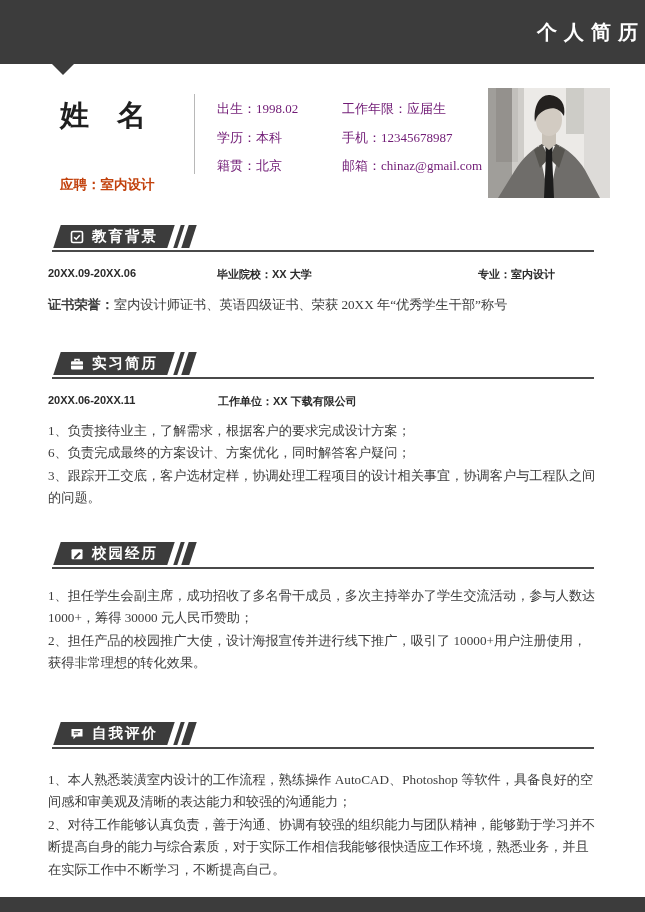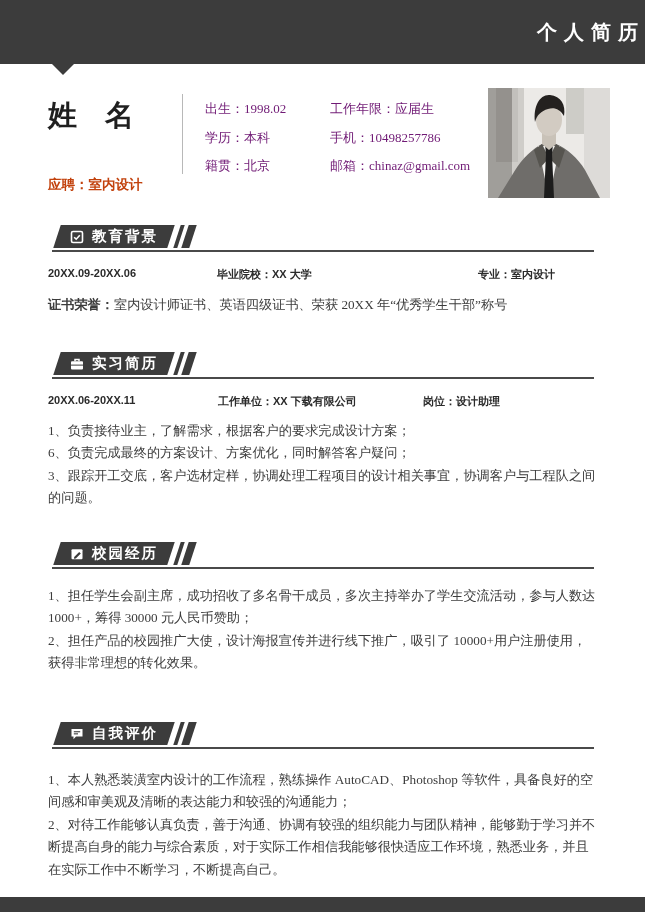--- a/index.html
+++ b/index.html
@@ -9,21 +9,21 @@
     background:#ffffff; overflow:hidden;
     font-family:"Liberation Sans", sans-serif; color:#2e2e2e;
   }
   
   .top-bar { height:64px; background:#3c3c3c; display:flex; align-items:center; justify-content:flex-end; }
   .top-title { color:#ffffff; font-size:20px; font-weight:bold; letter-spacing:7px; padding-left:7px; }
   .pointer { width:0; height:0; margin-left:52px;
     border-left:11px solid transparent; border-right:11px solid transparent; border-top:11px solid #3c3c3c; }
 
   
-  .profile { display:flex; padding:13px 35px 0 48px; height:123px; }
+  .profile { display:flex; padding:13px 35px 0 60px; height:123px; }
   .p-left { width:134px; flex:none; }
   .name { font-size:29px; font-weight:bold; color:#1f1f1f; letter-spacing:10px; margin-top:8px; white-space:nowrap; }
   .apply { font-size:13.5px; font-weight:bold; color:#c2410c; margin-top:40px; }
   .p-div { width:1px; background:#b8b8b8; height:80px; margin-top:6px; flex:none; }
   .p-info { flex:1; padding-left:22px; padding-top:7px;
     font-family:"Liberation Serif", serif; font-size:13px; color:#701a75; }
   .p-info .irow { display:flex; height:28.5px; align-items:center; }
   .p-info .cell-l { width:125px; }
   .photo-wrap { width:122px; height:110px; flex:none; }
 
@@ -76,21 +76,21 @@
       <div class="apply">应聘：室内设计</div>
     </div>
     <div class="p-div"></div>
     <div class="p-info">
       <div class="irow">
         <span class="cell-l">出生：1998.02</span>
         <span>工作年限：应届生</span>
       </div>
       <div class="irow">
         <span class="cell-l">学历：本科</span>
-        <span>手机：10498257786</span>
+        <span>手机：12345678987</span>
       </div>
       <div class="irow">
         <span class="cell-l">籍贯：北京</span>
         <span>邮箱：chinaz@gmail.com</span>
       </div>
     </div>
     <div class="photo-wrap">
       <svg viewBox="0 0 122 110" width="122" height="110">
         <rect width="122" height="110" fill="#eceae7"></rect>
         <rect x="0" y="0" width="24" height="110" fill="#a09e9a"></rect>
@@ -153,21 +153,20 @@
             </div>
           </div>
           <div class="stripe s1"></div>
           <div class="stripe s2"></div>
         </div>
         <div class="sec-line"></div>
       </div>
       <div class="meta-row work-cols">
         <span>20XX.06-20XX.11</span>
         <span>工作单位：XX 下载有限公司</span>
-        <span>岗位：设计助理</span>
       </div>
       <div class="body-text list">
         <div>1、负责接待业主，了解需求，根据客户的要求完成设计方案；</div>
         <div>6、负责完成最终的方案设计、方案优化，同时解答客户疑问；</div>
         <div>3、跟踪开工交底，客户选材定样，协调处理工程项目的设计相关事宜，协调客户与工程队之间的问题。</div>
       </div>
     </div>
 
     <div class="sec sec-campus">
       <div class="sec-head">

